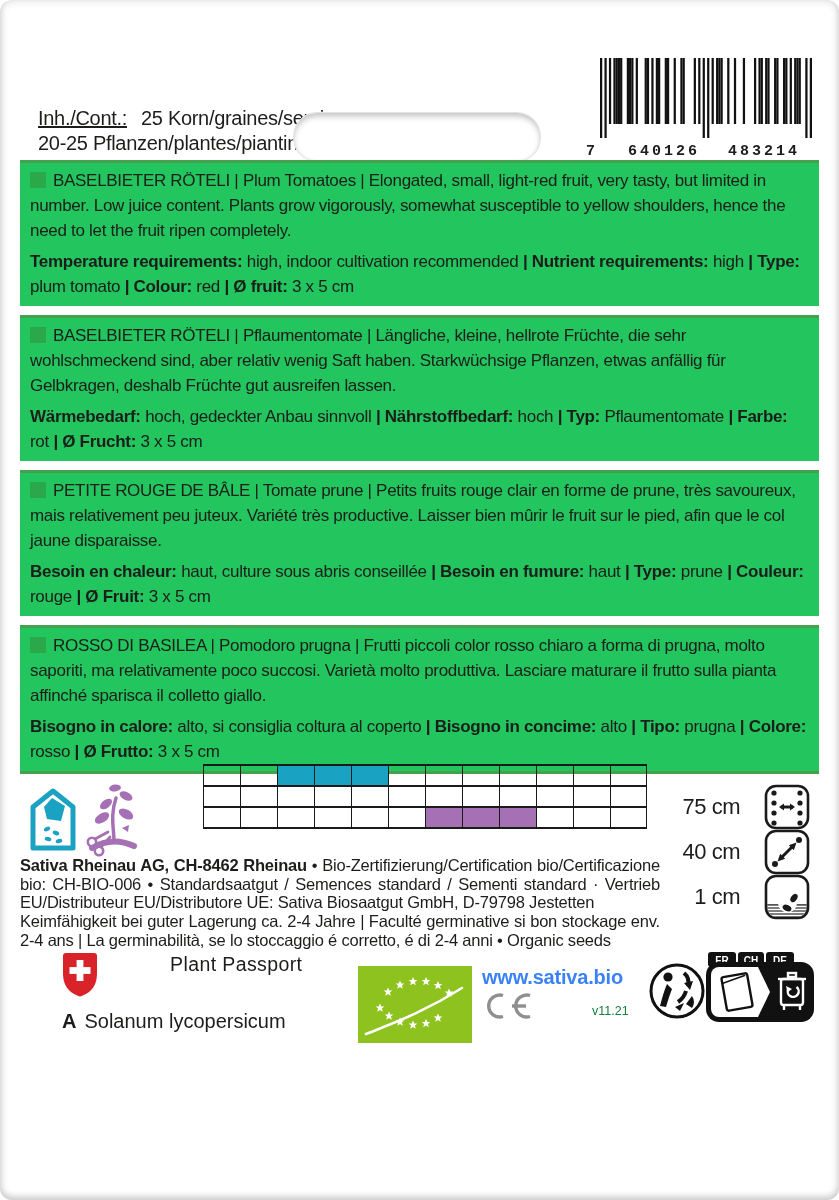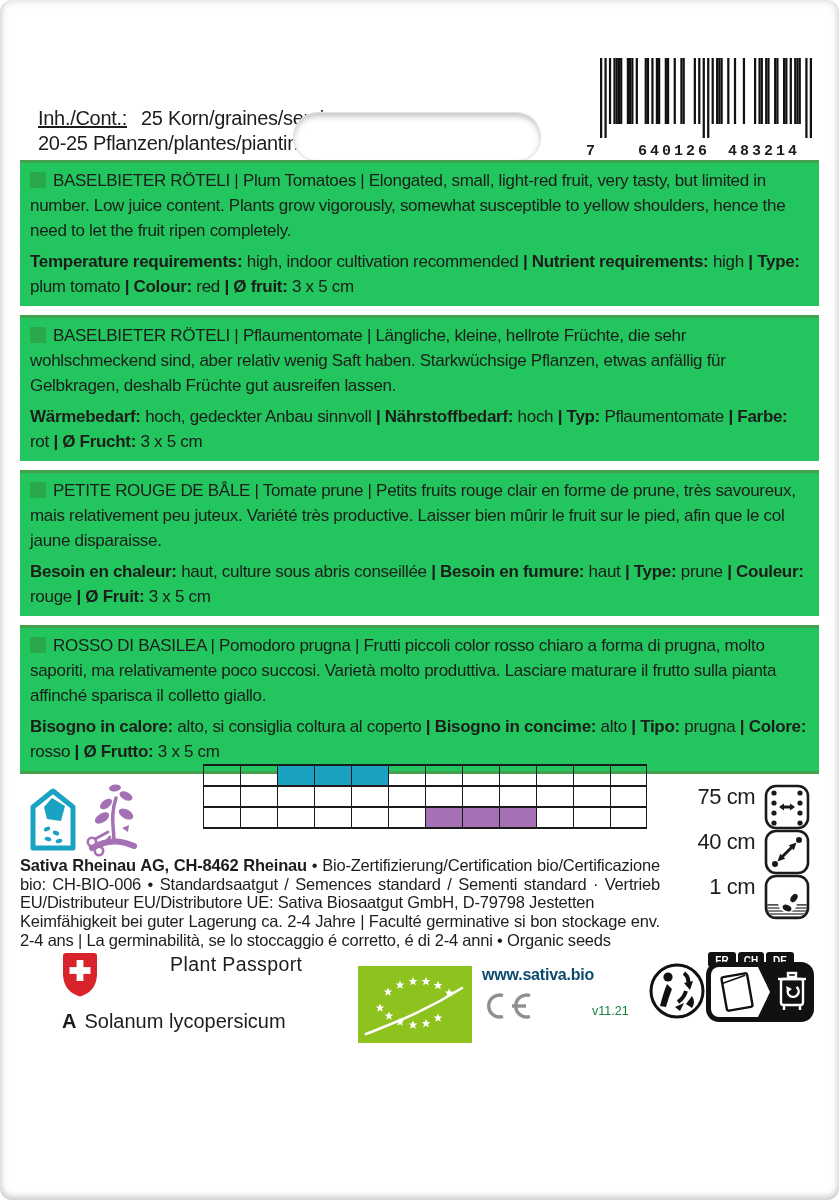--- a/index.html
+++ b/index.html
@@ -10,21 +10,21 @@
   .top-info{position:absolute;left:38px;top:106px;font-size:20px;line-height:25px;letter-spacing:-.3px;}
   .top-info .lbl{margin-right:14px;text-decoration:underline;}
   .hang-hole{position:absolute;left:293px;top:112px;width:246px;height:48px;border-radius:24px;
     background:#fff;border:1px solid #e3e3e3;
     box-shadow:inset 0 4px 6px -1px rgba(0,0,0,.25), inset 0 -1px 2px rgba(0,0,0,.06);}
   .barcode{position:absolute;left:586px;top:58px;width:232px;height:102px;}
   .barcode svg{position:absolute;left:14px;top:0;}
   .bc-digits{position:absolute;bottom:0;left:0;width:100%;height:20px;
     font-family:"Liberation Mono","DejaVu Sans Mono",monospace;font-size:15px;font-weight:bold;}
   .bc-d1{position:absolute;left:0;bottom:0;}
-  .bc-g1{position:absolute;left:32px;width:92px;bottom:0;text-align:right;letter-spacing:3px;margin-top:16px;}
+  .bc-g1{position:absolute;left:32px;width:92px;bottom:0;text-align:center;letter-spacing:3px;margin-top:16px;}
   .bc-g2{position:absolute;left:132px;width:92px;bottom:0;text-align:center;letter-spacing:3px;}
   
   .blocks{position:absolute;left:20px;top:160px;width:799px;}
   .block{background:#22c55e;border-top:3px solid #44a24f;margin-top:9px;padding:5px 9px 7px 10px;
     font-size:17px;line-height:25px;letter-spacing:-.3px;}
   .block:first-child{margin-top:0;}
   .block:last-child{border-bottom:3px solid #44a24f;}
   .block p{margin:0;}
   .block p.specs{margin-top:6px;}
   .block .bullet{display:inline-block;width:16px;height:16px;background:#2ba84a;margin-right:7px;
@@ -37,32 +37,32 @@
   .cal-head div + div{border-left:1px solid #9a9a9a;}
   .cal-row{display:grid;grid-template-columns:repeat(12,1fr);height:19px;border-top:2px solid #1a1a1a;}
   .cal-row:last-child{border-bottom:2px solid #1a1a1a;}
   .cal-row div{border-left:1px solid #1a1a1a;}
   .cal-row div:last-child{border-right:1px solid #1a1a1a;}
   
   .sow-icon{position:absolute;left:30px;top:786px;}
   .harv-icon{position:absolute;left:84px;top:780px;}
   
   .spacing{position:absolute;left:676px;top:784px;width:134px;}
-  .sp-row{display:flex;align-items:flex-start;justify-content:flex-end;height:45px;gap:9px;}
+  .sp-row{display:flex;align-items:center;justify-content:flex-end;height:45px;gap:24px;}
   .sp-row .sp-val{font-size:22px;letter-spacing:-.5px;}
   
   .footer-text{position:absolute;left:20px;top:856px;width:640px;font-size:16.5px;line-height:18.7px;
     text-align:justify;letter-spacing:-.2px;}
   .footer-text p{margin:0;}
   .swiss{position:absolute;left:62px;top:952px;}
   .plant-passport{position:absolute;left:170px;top:953px;font-size:19.5px;letter-spacing:.4px;}
   .passport{position:absolute;left:62px;top:1008px;font-size:20px;line-height:26px;}
   .passport b{margin-right:8px;}
   .eu-logo{position:absolute;left:358px;top:966px;}
-  .website{position:absolute;left:482px;top:966px;font-size:16px;font-weight:bold;color:#0c4a6e;letter-spacing:-.2px;}
+  .website{position:absolute;left:482px;top:966px;font-size:20px;font-weight:bold;color:#3b82f6;letter-spacing:-.2px;}
   .ce-mark{position:absolute;left:482px;top:992px;}
   .version{position:absolute;left:592px;top:1004px;font-size:12.5px;color:#15803d;}
   .triman{position:absolute;left:648px;top:962px;}
   .infotri{position:absolute;left:706px;top:948px;}
   .sr{position:absolute;width:1px;height:1px;overflow:hidden;clip:rect(0 0 0 0);}
 </style>
 </head>
 <body>
 
 <div class="packet">

